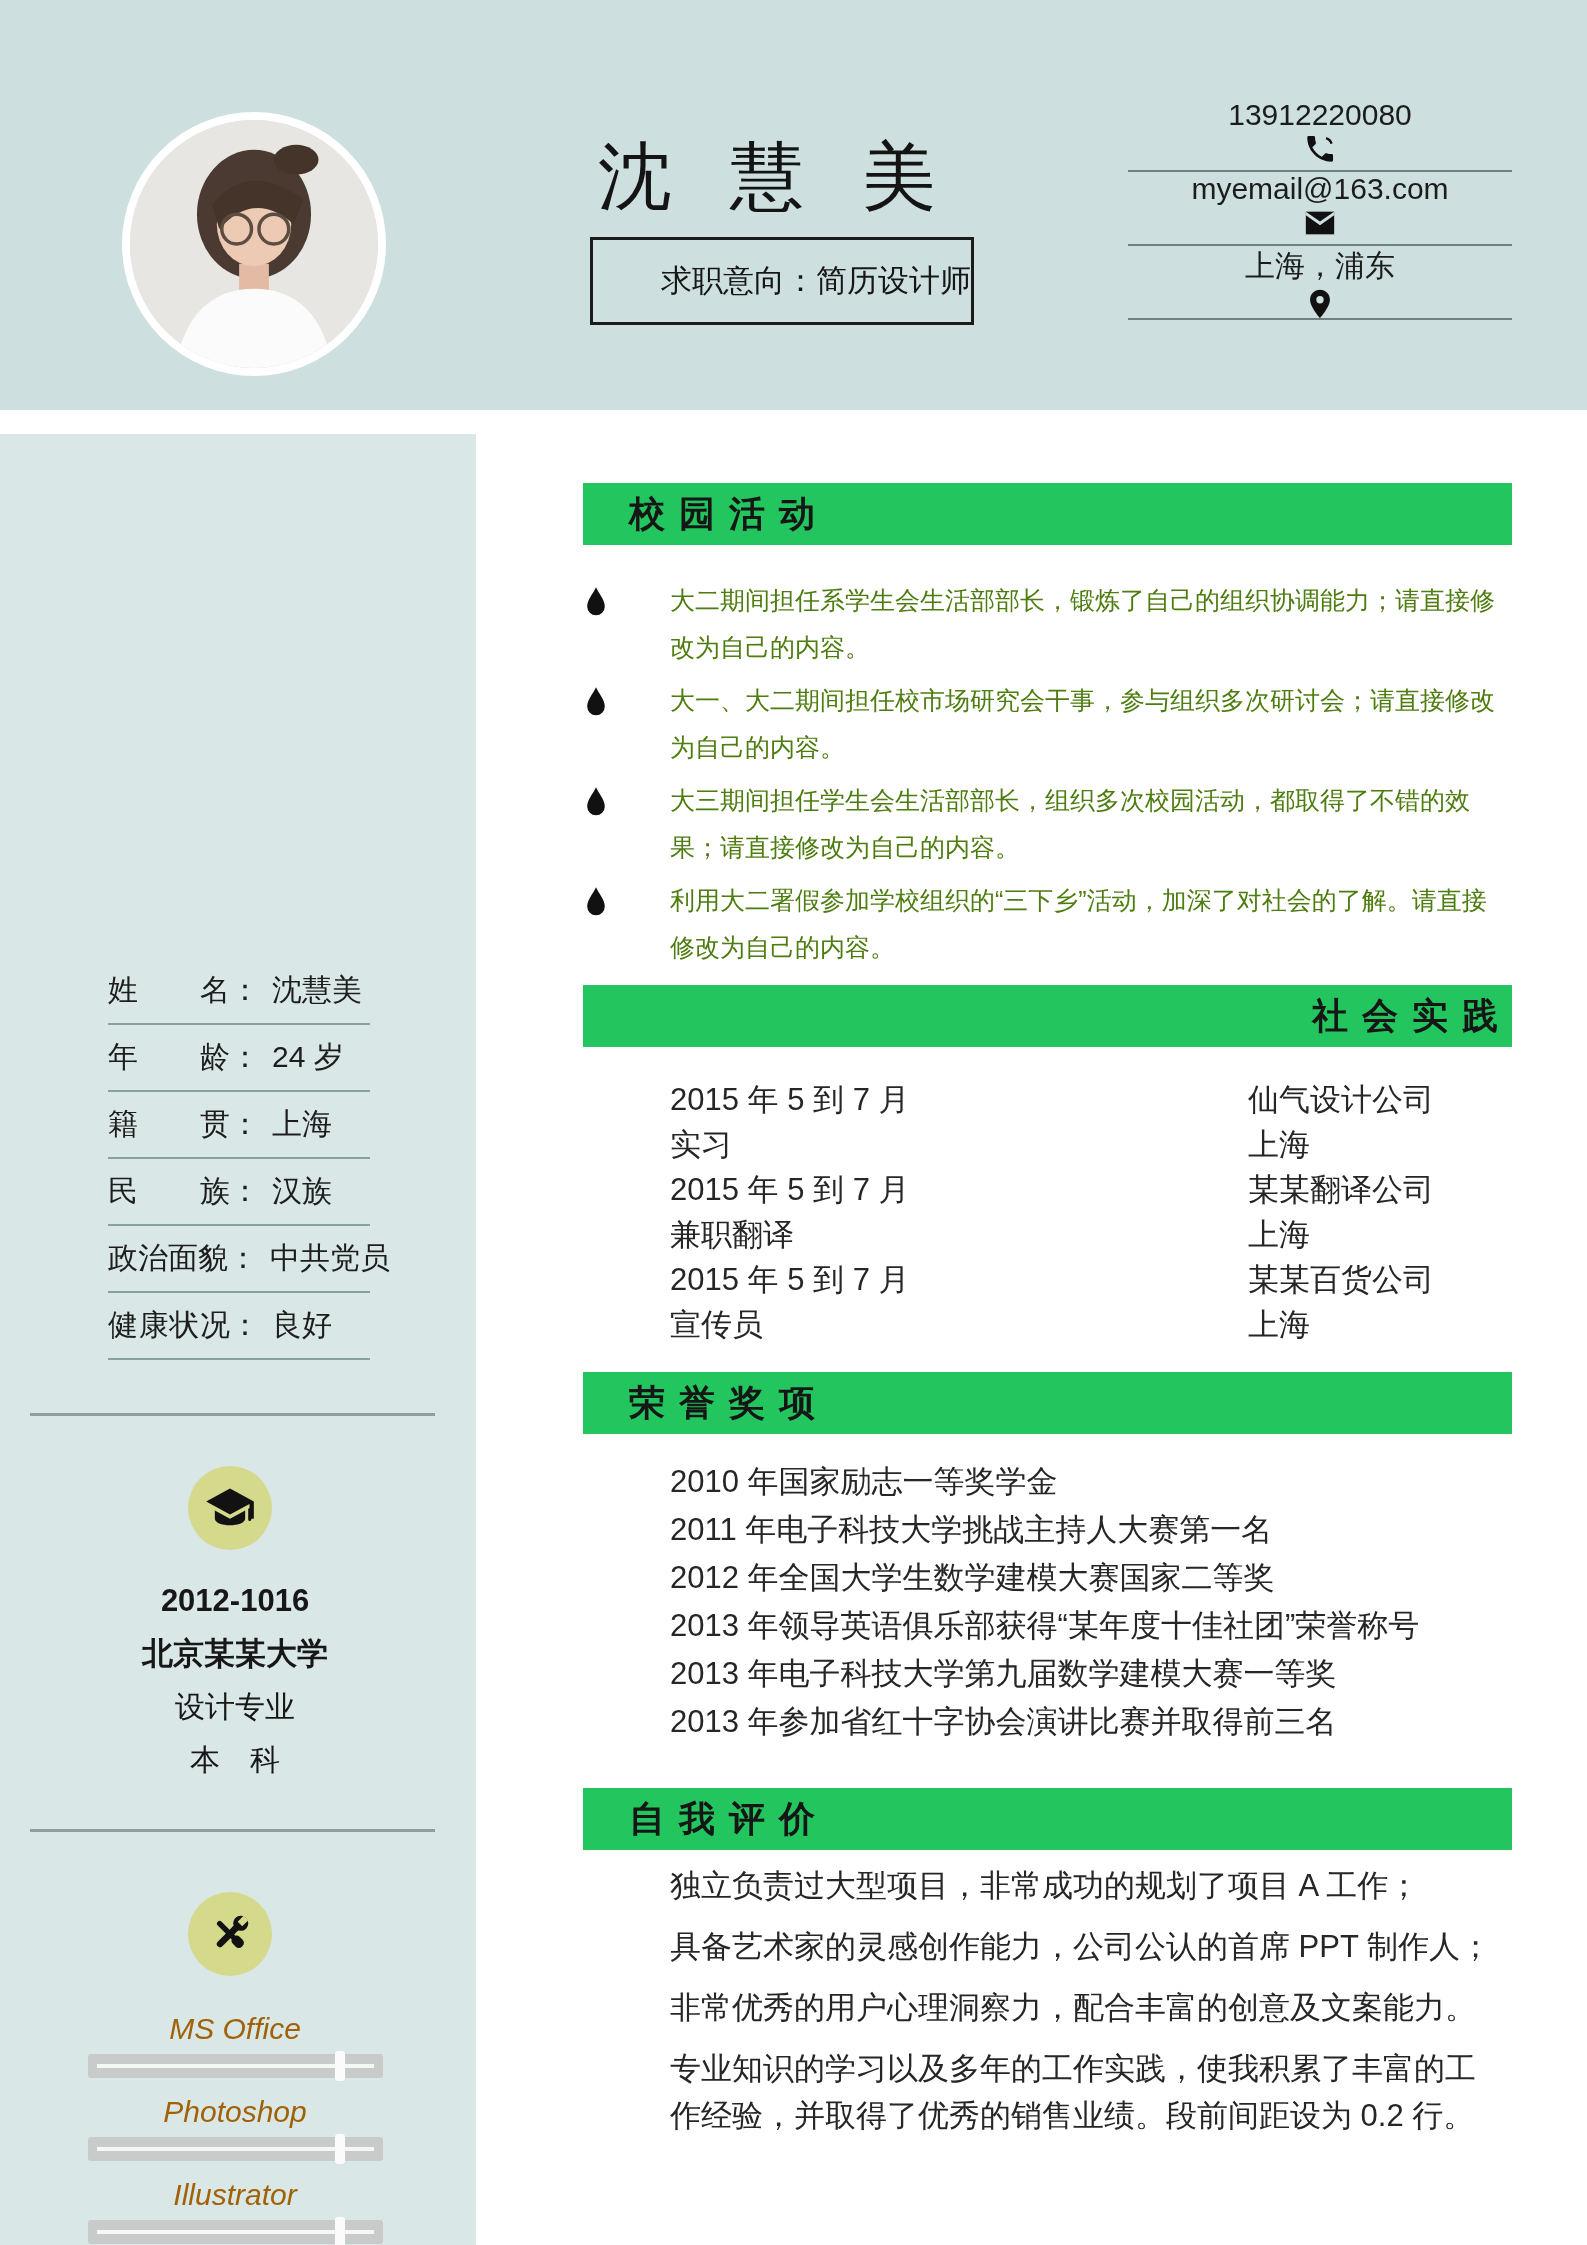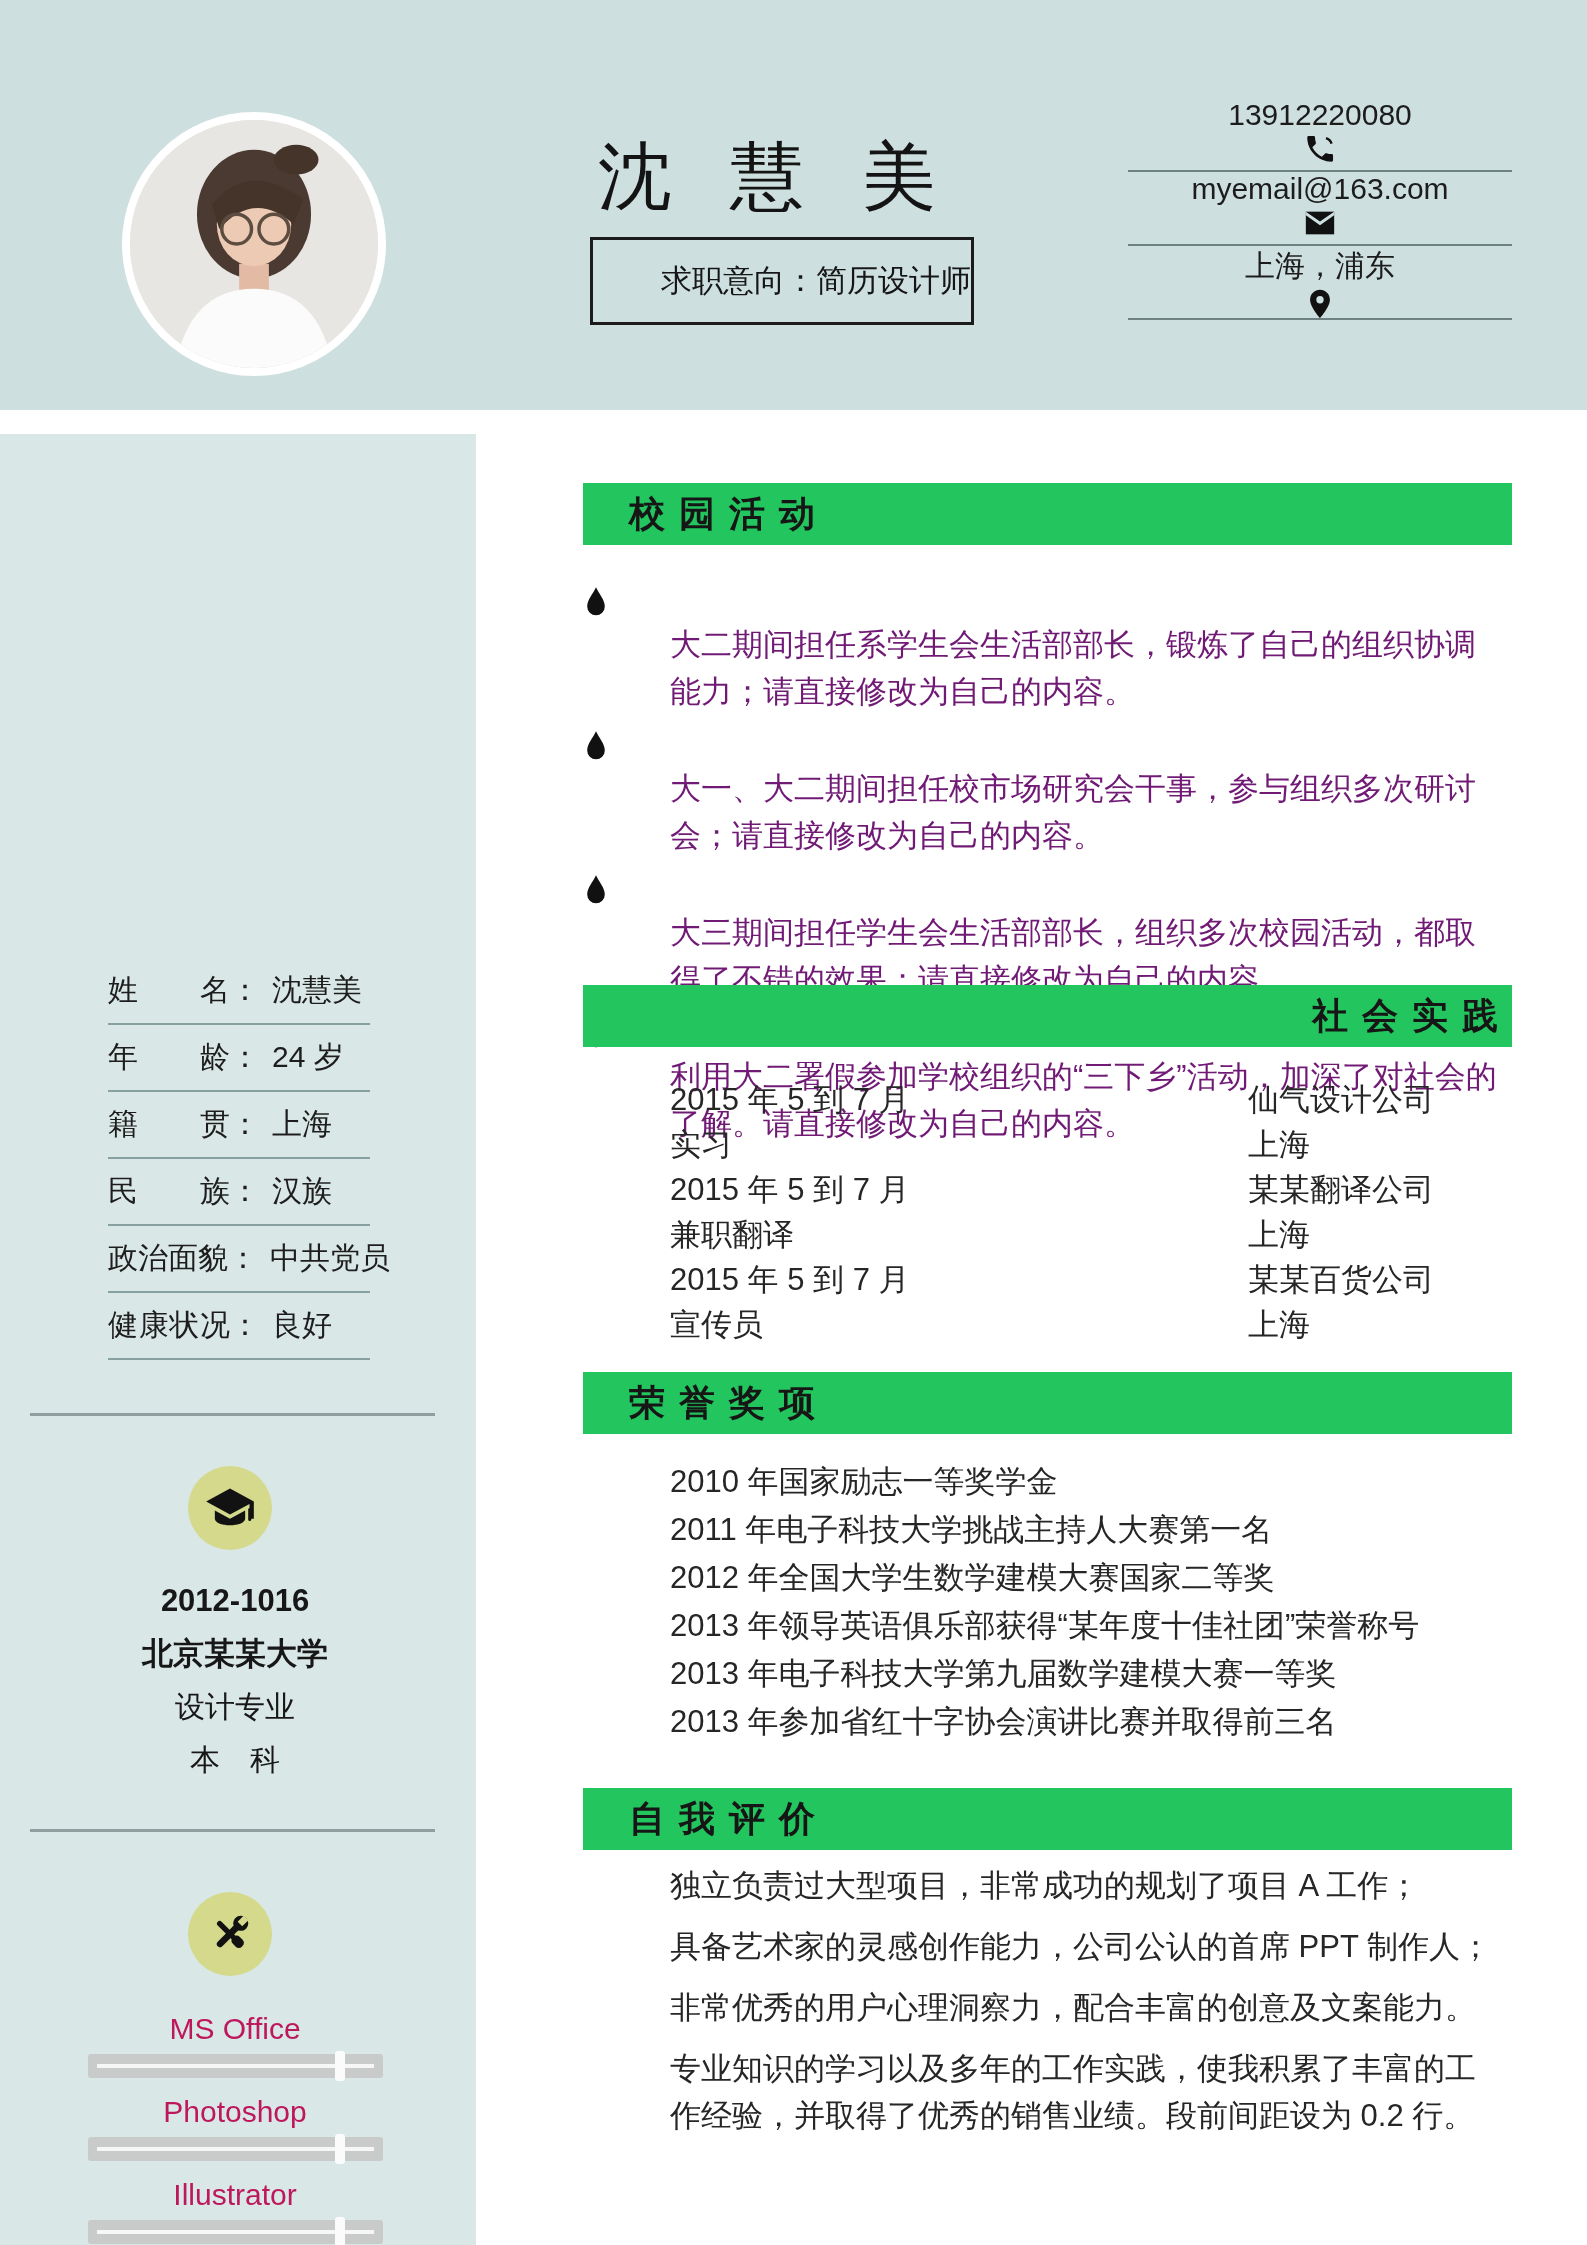--- a/index.html
+++ b/index.html
@@ -32,35 +32,35 @@
   .divider-1{top:979px;} .divider-2{top:1395px;}
   .badge{position:absolute;left:188px;width:84px;height:84px;border-radius:50%;background:#d4d98c;
          display:flex;align-items:center;justify-content:center;}
   .badge-edu{top:1032px;} .badge-skill{top:1458px;}
   .badge svg{width:52px;height:52px;fill:#121212;}
   .edu-block{position:absolute;left:40px;top:1140px;width:390px;text-align:center;color:#171717;}
   .edu-line{line-height:53px;font-size:30px;}
   .edu-bold{font-weight:bold;font-size:31px;}
   .skills{position:absolute;left:40px;top:1578px;width:390px;}
   .skill{height:83px;text-align:center;}
-  .skill-name{font-size:30px;line-height:34px;color:#be185d;white-space:pre;}
+  .skill-name{font-size:30px;line-height:34px;color:#a16207;white-space:pre;font-style:italic;}
   .skill-bar{position:relative;margin:8px auto 0 auto;width:295px;height:24px;background:#c8cbca;border-radius:3px;}
   .skill-line{position:absolute;left:9px;right:9px;top:10px;height:4px;background:#f6f6f6;}
   .skill-thumb{position:absolute;top:-3px;width:10px;height:30px;background:#fbfbfb;border-radius:3px;}
 
   
   .sec-bar{position:absolute;left:583px;width:929px;height:62px;background:#22c55e;
            font-size:36px;font-weight:bold;letter-spacing:14px;line-height:62px;color:#161616;
            padding-left:46px;box-sizing:border-box;}
   .bar-campus{top:483px;} .bar-practice{top:985px;text-align:right;} .bar-awards{top:1372px;} .bar-self{top:1788px;}
 
   .campus-list{position:absolute;left:585px;top:577px;width:915px;}
   .b-item{display:flex;margin-bottom:6px;}
   .b-icon{flex:0 0 85px;padding-top:9px;}
-  .b-text{width:860px;font-size:31px;line-height:47px;color:#701a75;margin-top:44px;}
+  .b-text{width:860px;font-size:25px;line-height:47px;color:#4d7c0f;}
   .drop svg{width:22px;height:30px;fill:#111;display:block;}
 
   .practice-list{position:absolute;left:585px;top:1077px;width:915px;}
   .prac-row{display:flex;margin-bottom:0;}
   .prac-bullet{flex:0 0 85px;padding-top:14px;}
   .dot{width:14px;height:14px;border-radius:50%;background:#1a1a1a;}
   .prac-left{width:578px;font-size:31px;line-height:45px;color:#262626;}
   .prac-right{width:250px;font-size:31px;line-height:45px;color:#262626;}
 
   .awards-list{position:absolute;left:585px;top:1458px;width:930px;}

